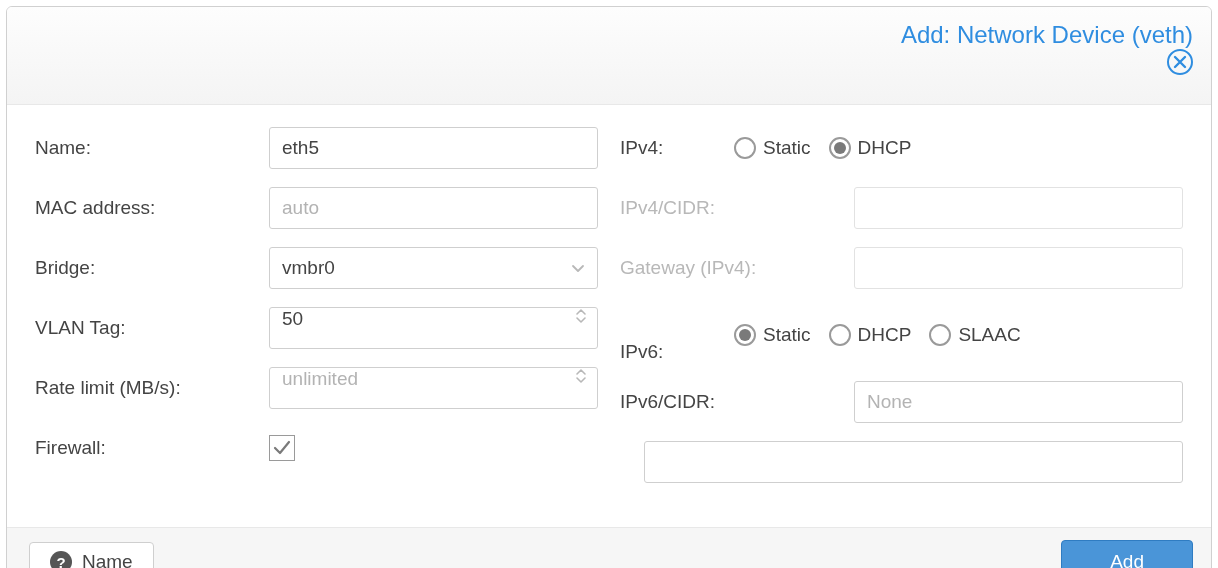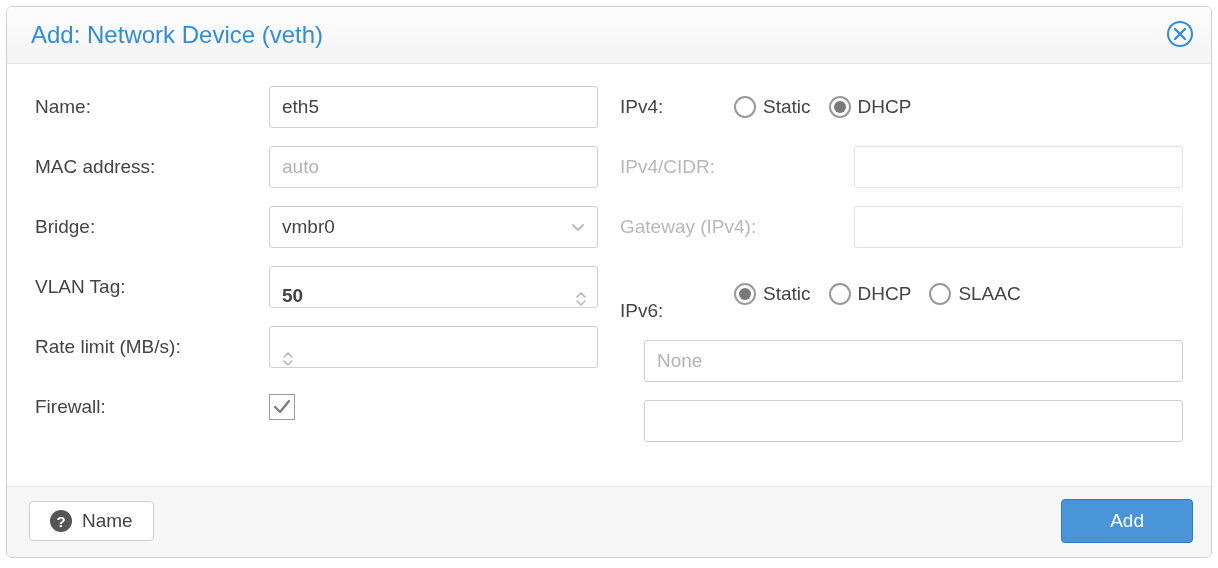--- a/index.html
+++ b/index.html
@@ -12,25 +12,26 @@
     }
     .dialog {
       width: 1206px;
       border: 1px solid #d0d0d0;
       border-radius: 6px;
       overflow: hidden;
       background: #fff;
     }
     .dialog-header {
       display: flex;
-      align-items: flex-start;
+      align-items: flex-end;
       justify-content: space-between;
-      padding: 14px 18px 14px 24px;
+      padding: 14px 18px 29px 24px;
       background: linear-gradient(#fdfdfd, #f4f4f4);
       border-bottom: 1px solid #e8e8e8;
+      flex-direction: column;
     }
     .dialog-title {
       color: #2f8de0;
       font-size: 24px;
       font-weight: 400;
     }
     .close-btn {
       width: 26px;
       height: 26px;
       border: 2.5px solid #2f8de0;
@@ -85,24 +86,23 @@
     .combo {
       display: flex;
       align-items: center;
       justify-content: center;
       padding-right: 10px;
     }
     .combo-text { flex: 1; }
     .combo-arrow { color: #b8b8b8; width: 18px; display:flex; align-items:center; justify-content:center; }
     .spinner {
       display: flex;
-      align-items: flex-end;
+      align-items: flex-start;
       justify-content: space-between;
       padding-right: 10px;
-      font-weight: bold;
     }
     .spinner-arrows {
       display: flex;
       flex-direction: column;
       color: #b8b8b8;
       line-height: 0.7;
       font-size: 13px;
     }
     .checkbox {
       width: 26px;
@@ -242,20 +242,21 @@
                 </svg>
             </span>
           </div>
         </div>
       </div>
 
       <div class="field-row">
         <div class="field-label">Rate limit (MB/s):</div>
         <div class="field-control">
           <div class="txt combo spinner placeholder">
+            <span class="combo-text" style="color:#b3b3b3;">unlimited</span>
             <span class="spinner-arrows">
               <svg width="12" height="8" viewBox="0 0 12 8">
                   <path d="M2 6 L6 2 L10 6" stroke="currentColor" stroke-width="1.6" fill="none" stroke-linecap="round" stroke-linejoin="round"></path>
                 </svg>
               <svg width="12" height="8" viewBox="0 0 12 8">
                   <path d="M2 2 L6 6 L10 2" stroke="currentColor" stroke-width="1.6" fill="none" stroke-linecap="round" stroke-linejoin="round"></path>
                 </svg>
             </span>
           </div>
         </div>
@@ -316,20 +317,21 @@
             <span class="radio-label">DHCP</span>
           </div>
           <div class="radio-opt">
             <span class="radio-circle"></span>
             <span class="radio-label">SLAAC</span>
           </div>
         </div>
       </div>
 
       <div class="field-row">
+        <div class="field-label">IPv6/CIDR:</div>
         <div class="field-control">
           <input class="txt" type="text" placeholder="None" style="">
         </div>
       </div>
 
       <div class="field-row">
         <div class="field-control">
           <input class="txt" type="text" style="">
         </div>
       </div>

